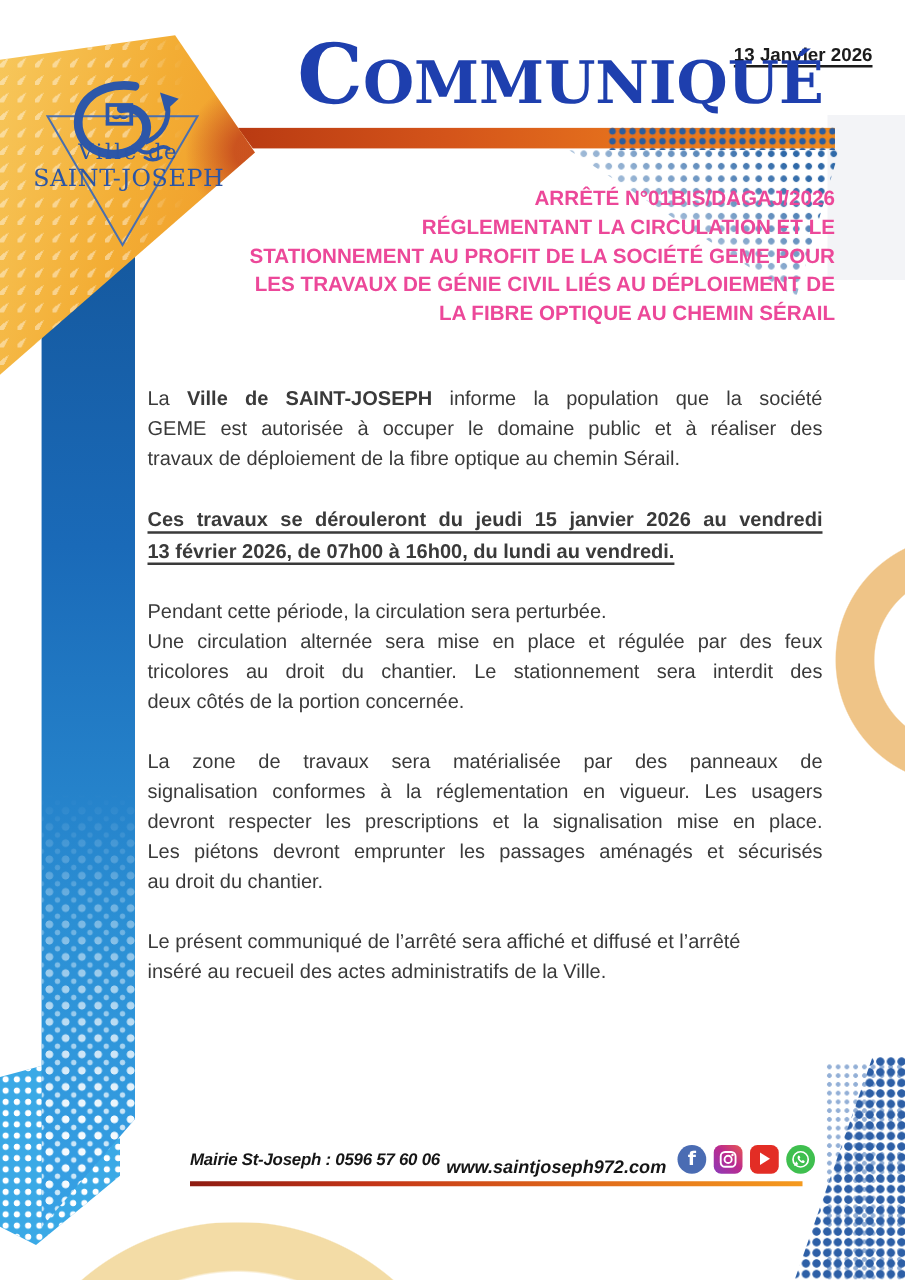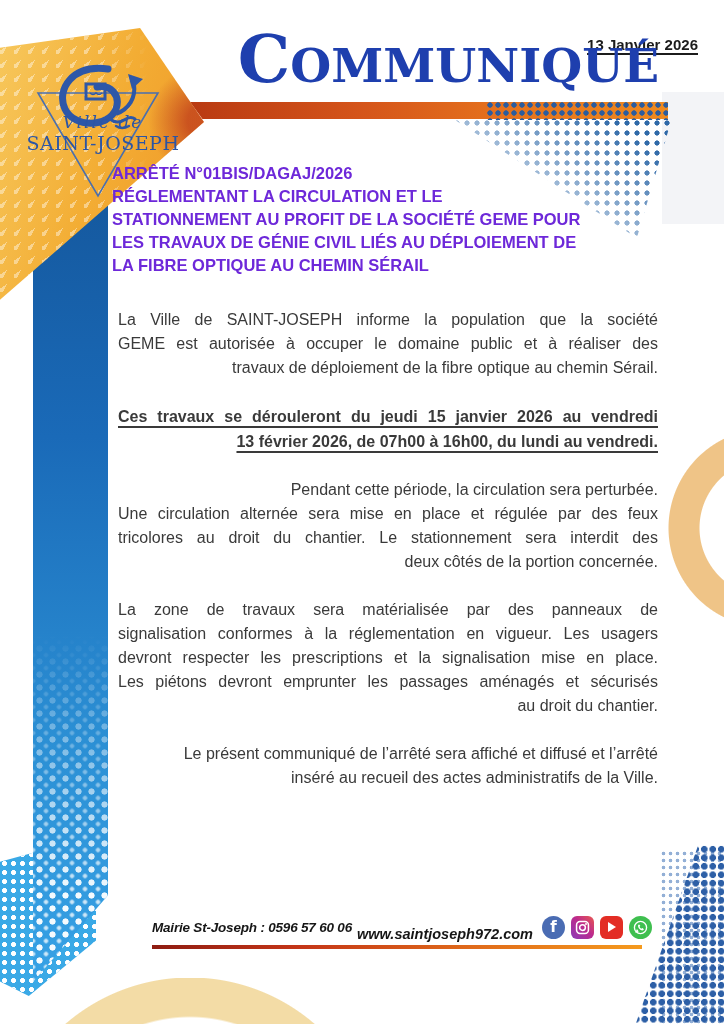--- a/index.html
+++ b/index.html
@@ -41,21 +41,21 @@
   .orange-arrow::after{content:"";position:absolute;inset:0;
     background-image:conic-gradient(from 205deg at 50% 42%,rgba(255,255,255,.42) 0 30deg,transparent 30deg 360deg);
     background-size:14px 14px;
     -webkit-mask-image:linear-gradient(90deg,#000 0 48%,transparent 72%);
             mask-image:linear-gradient(90deg,#000 0 48%,transparent 72%);}
 
   .logo{position:absolute;left:18px;top:58px;width:170px;height:150px;z-index:6;color:#2b55a5;}
   .logo-triangle{position:absolute;left:12px;top:28px;}
   .logo-emblem{position:absolute;left:32px;top:4px;}
   .logo-line1{position:absolute;left:0;top:54px;width:170px;text-align:center;
-    font-family:"DejaVu Serif",serif;font-style:italic;font-size:17px;letter-spacing:2px;}
+    font-family:"DejaVu Serif",serif;font-size:17px;letter-spacing:2px;}
   .logo-line2{position:absolute;left:0;top:74px;width:170px;text-align:center;
     font-family:"DejaVu Serif",serif;font-size:19px;letter-spacing:.5px;}
 
   .ring-right{position:absolute;left:668px;top:428px;width:200px;height:200px;z-index:2;
     background:radial-gradient(circle,rgba(0,0,0,0) 0 68px,#efc487 69px 99px,rgba(0,0,0,0) 100px);}
   .ring-bottom{position:absolute;left:0px;top:978px;width:380px;height:380px;z-index:2;
     background:radial-gradient(circle,rgba(0,0,0,0) 0 150px,#f3dca6 152px 190px,rgba(0,0,0,0) 191px);}
 
   .dots-bl{position:absolute;left:0;top:850px;width:96px;height:146px;z-index:3;
     background-color:#3aa9e6;
@@ -73,30 +73,30 @@
   
   .date{position:absolute;right:26px;top:36px;z-index:10;
     font-size:15px;font-weight:bold;color:#1c1c1c;
     text-decoration:underline;text-underline-offset:3px;text-decoration-thickness:2px;}
 
   .communique{position:absolute;left:119px;top:20px;width:540px;z-index:10;
     text-align:right;font-family:"DejaVu Serif",serif;font-weight:bold;color:#1e3fae;
     font-size:47px;line-height:78px;}
   .communique::first-letter{font-size:66px;}
 
-  .arrete-title{position:absolute;left:112px;top:162px;width:556px;z-index:10;
-    text-align:left;font-weight:bold;font-size:16.5px;line-height:23px;color:#6d28d9;}
+  .arrete-title{position:absolute;left:112px;top:148px;width:556px;z-index:10;
+    text-align:right;font-weight:bold;font-size:16.5px;line-height:23px;color:#ec4899;}
 
   .content{position:absolute;left:118px;top:308px;width:540px;z-index:10;
     font-size:16px;color:#3a3a3a;}
   .content p{margin:0 0 24px 0;}
-  .content .ln{display:block;height:24px;line-height:24px;white-space:nowrap;text-align:right;}
+  .content .ln{display:block;height:24px;line-height:24px;white-space:nowrap;}
   .jl{text-align:justify;text-align-last:justify;white-space:normal !important;}
   .ll{text-align:left;}
-  .b{font-weight:normal;}
+  .b{font-weight:bold;}
   .bu .ln{font-weight:bold;text-decoration:underline;text-underline-offset:4px;text-decoration-thickness:2px;height:25px;line-height:25px;}
 
   
   .footer-row{position:absolute;left:152px;top:912px;width:500px;height:30px;z-index:10;
     display:flex;align-items:center;}
   .footer-phone{font-size:13.5px;font-weight:bold;font-style:italic;color:#161616;letter-spacing:-.2px;}
   .footer-spacer{flex:1;}
   .footer-web{font-size:14.5px;font-weight:bold;font-style:italic;color:#161616;margin-right:9px;margin-top:14px;}
   .social{display:flex;gap:6px;align-items:center;}
   .sicon{width:23px;height:23px;display:flex;align-items:center;justify-content:center;}

